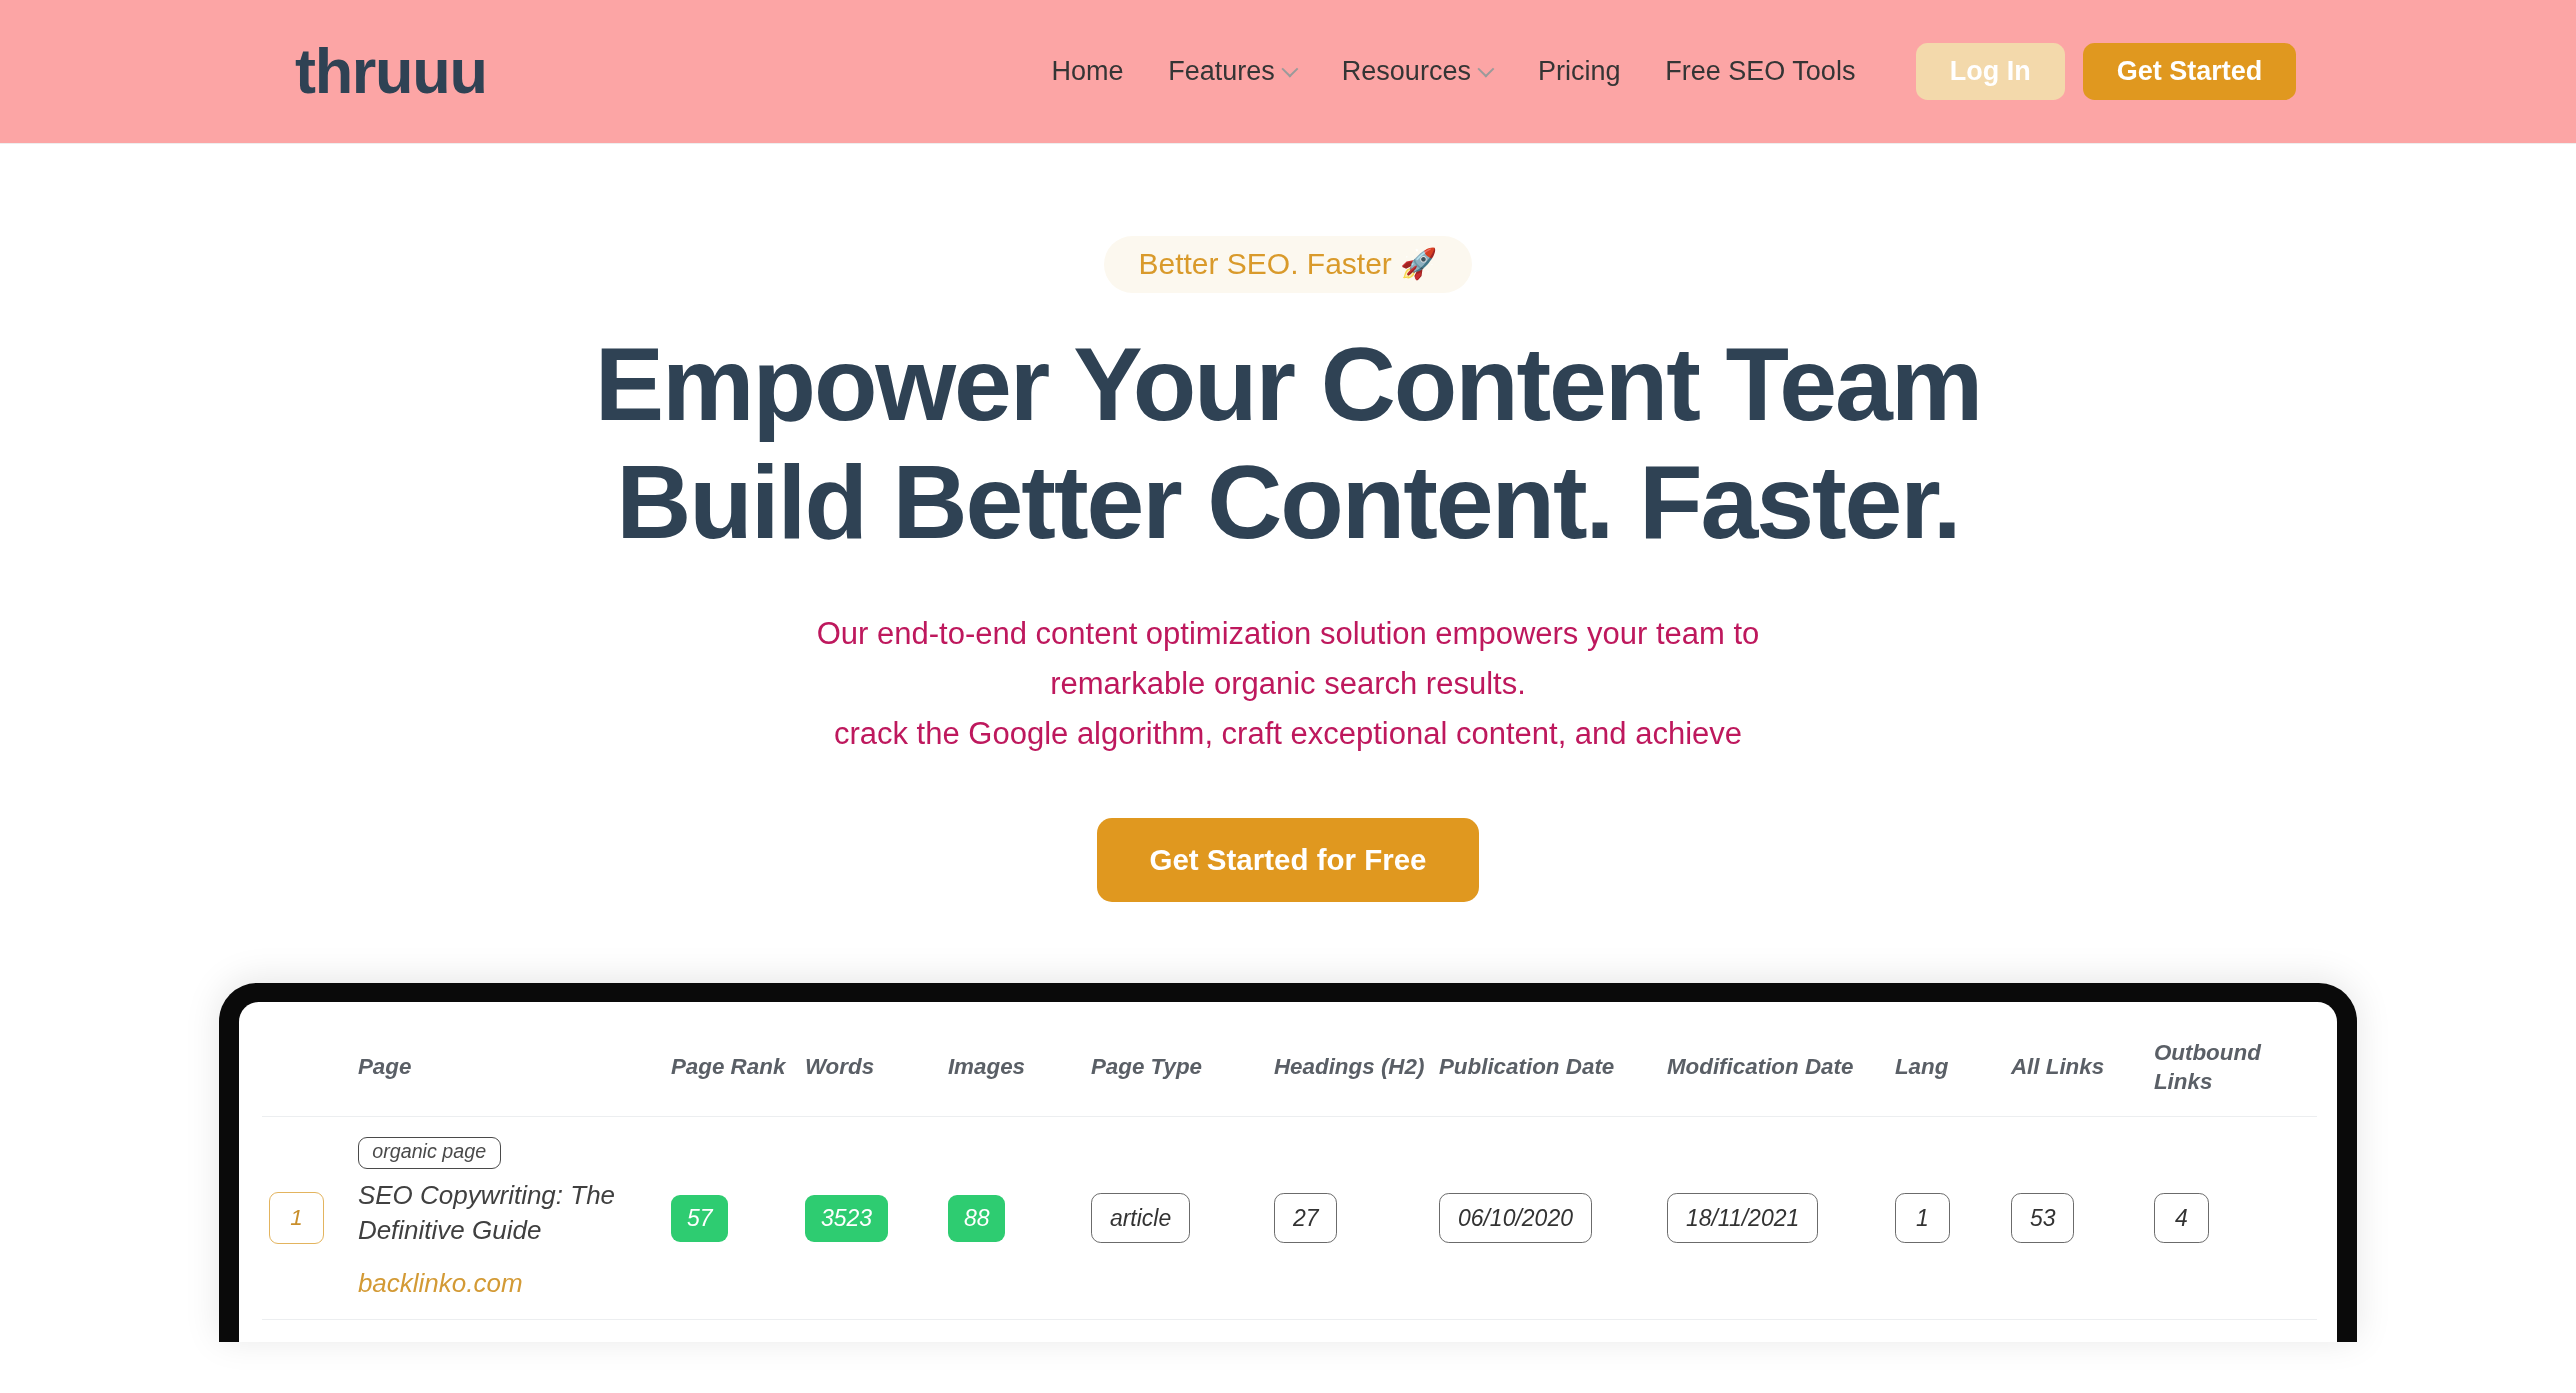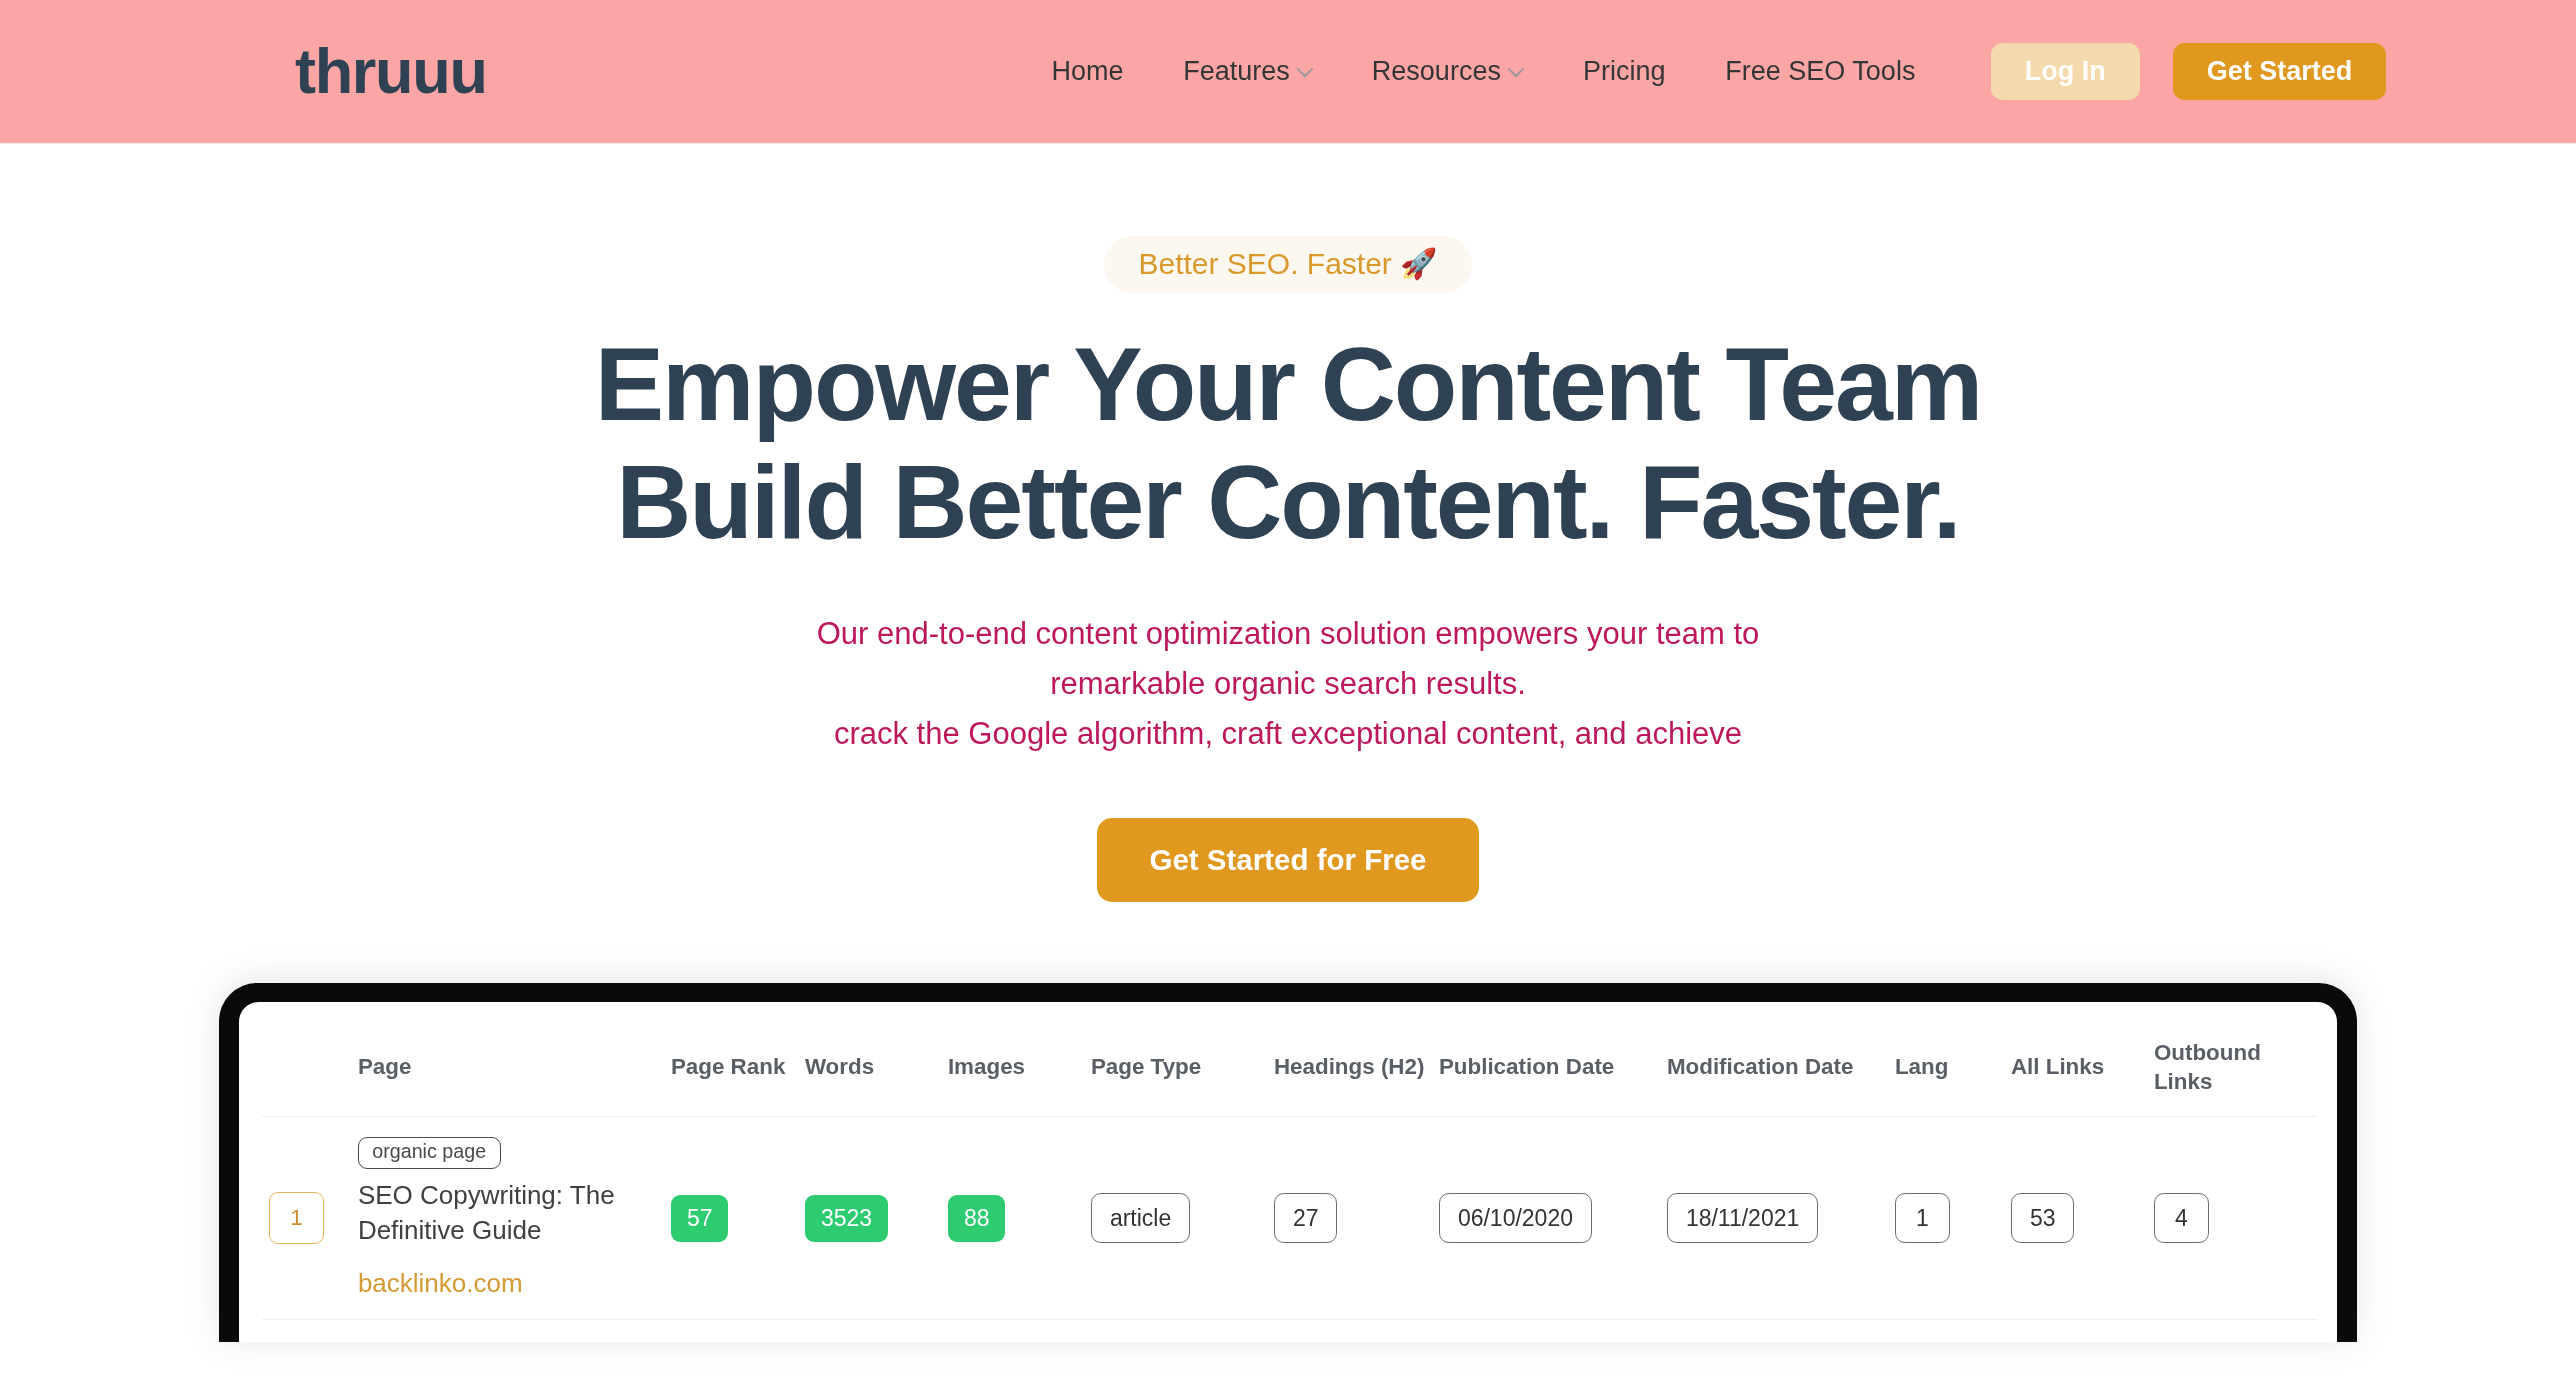--- a/index.html
+++ b/index.html
@@ -33,21 +33,21 @@
     color: #2f4254;
     line-height: 1;
     user-select: none;
   }
 
   .nav {
     position: absolute;
     left: 1029px;
     display: flex;
     align-items: center;
-    gap: 15px;
+    gap: 0px;
   }
 
   .nav-item {
     display: flex;
     align-items: center;
     gap: 8px;
     font-size: 27px;
     color: #353535;
     padding: 0 22.4px;
     cursor: pointer;
@@ -166,20 +166,21 @@
     padding: 19.7px 19.7px 0 19.7px;
     box-shadow: 0 -3.6px 36px rgba(0,0,0,0.10);
   }
 
   .device-screen {
     background: #ffffff;
     border-radius: 19.7px 19.7px 0 0;
     overflow: hidden;
     height: 340px;
     padding: 19.7px 23px 0 23px;
+    font-style: italic;
   }
 
   
   .seo-table {
     width: 100%;
     border-collapse: collapse;
     table-layout: fixed;
   }
 
   .seo-table thead tr { border-bottom: 1.8px solid #eceef0; }

